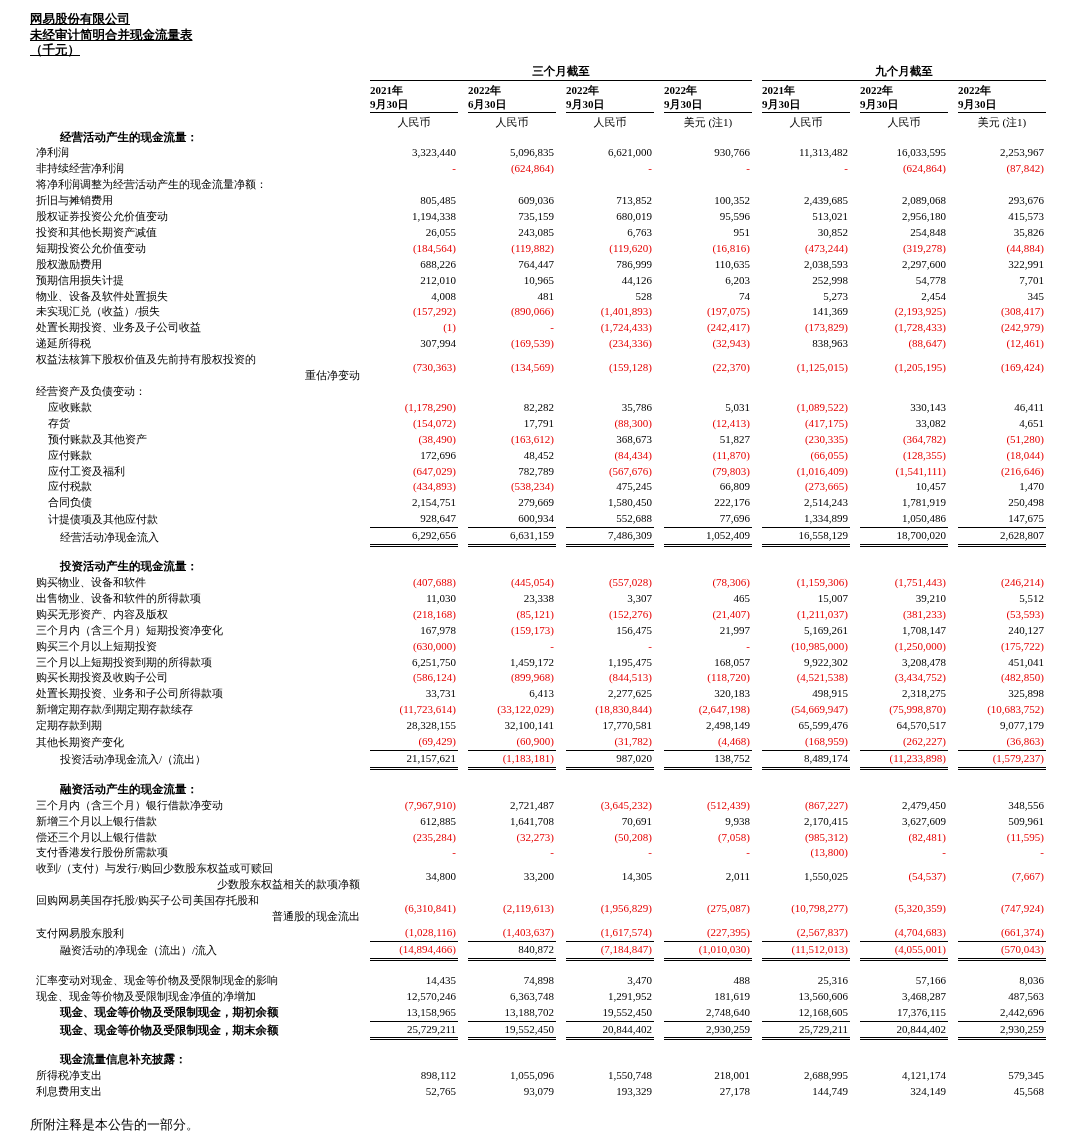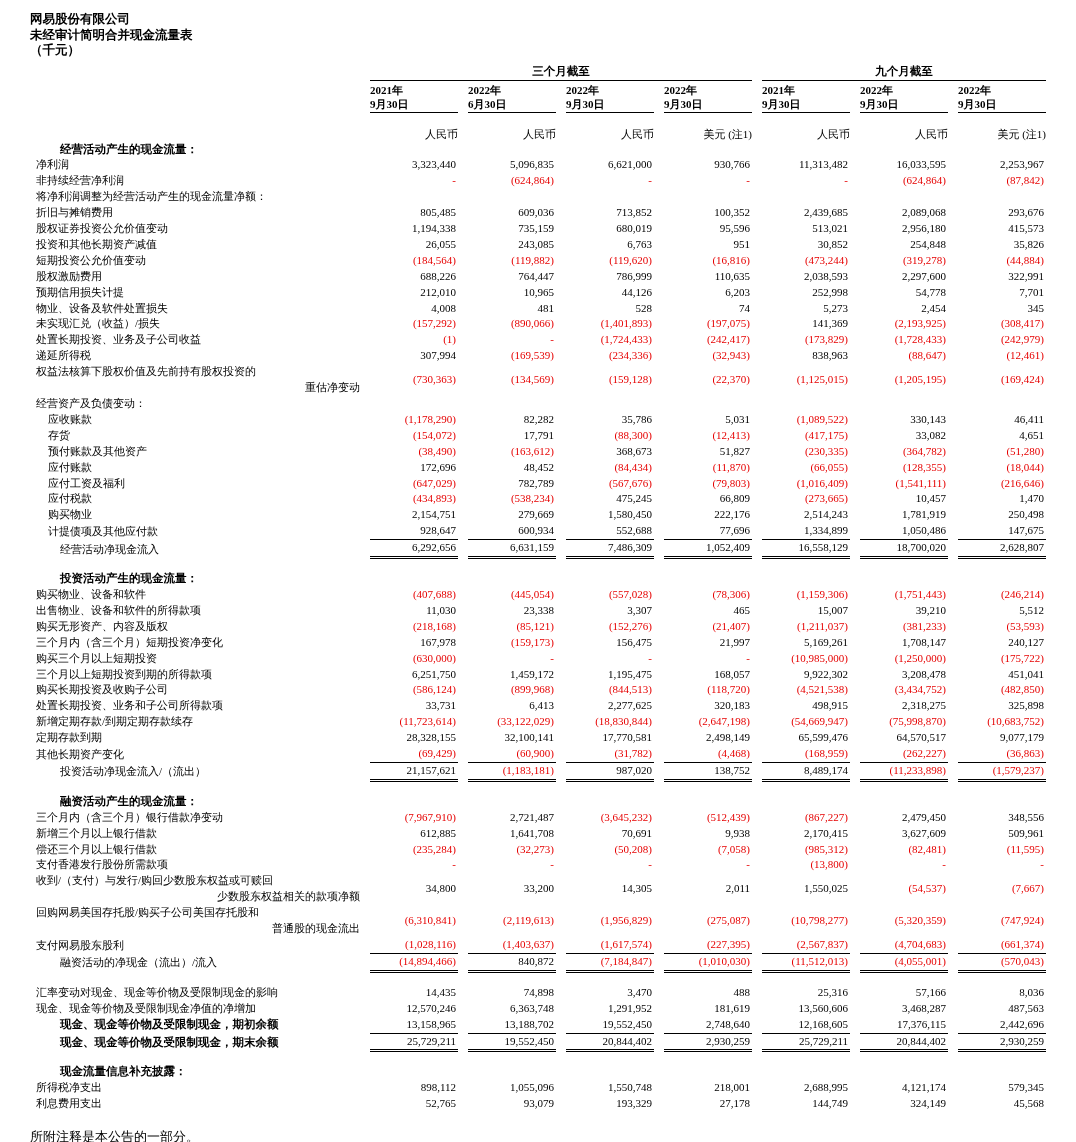--- a/index.html
+++ b/index.html
@@ -1,26 +1,26 @@
 <!DOCTYPE html>
 <html><head>
 <meta charset="utf-8">
 <style>
   html,body{margin:0;padding:0;background:#fff;}
   body{width:1076px;height:1142px;overflow:hidden;color:#000;
        font-family:"Liberation Serif","DejaVu Serif",serif;}
-  .title{margin:12px 0 0 30px;font-weight:bold;font-size:12.5px;line-height:15.5px;}
+  .title{margin:12px 0 0 30px;font-weight:bold;font-size:12.5px;line-height:15.5px;text-decoration:underline;}
   .title div{white-space:nowrap;}
   table{border-collapse:separate;border-spacing:10px 0;margin:4px 0 0 18px;table-layout:fixed;}
   th,td{padding:0;font-size:11px;}
   .grp{font-weight:bold;text-align:center;font-size:11.5px;line-height:17px;
        border-bottom:1.5px solid #000;}
   .dt{font-weight:bold;text-align:left;line-height:14px;padding:2px 0 1px 0;
       border-bottom:1.5px solid #000;}
-  .unit{text-align:right;line-height:16px;padding-top:13px;}
+  .unit{text-align:center;line-height:16px;padding-top:1px;}
   .lbl{line-height:15.9px;vertical-align:middle;white-space:nowrap;padding-left:32px;}
   .lbl.b{font-weight:bold;font-size:11.5px;}
   .ind1{padding-left:8px;}
   .ind2{padding-left:20px;}
   .l2{padding-left:12px;text-align:right;}
   .val{text-align:right;line-height:15.9px;vertical-align:middle;padding-right:2px;white-space:nowrap;}
   .neg{color:#e60000;}
   .ul{border-bottom:1px solid #000;}
   .dul{border-bottom:3px double #000;}
   .sp td{height:12px;}
@@ -355,21 +355,21 @@
         <td class="val neg">(434,893)</td>
         <td class="val neg">(538,234)</td>
         <td class="val">475,245</td>
         <td class="val">66,809</td>
         <td class="val neg">(273,665)</td>
         <td class="val">10,457</td>
         <td class="val">1,470</td>
       </tr>
       <tr>
         <td class="lbl ind2">
-          <div>购买物业</div>
+          <div>合同负债</div>
         </td>
         <td class="val">2,154,751</td>
         <td class="val">279,669</td>
         <td class="val">1,580,450</td>
         <td class="val">222,176</td>
         <td class="val">2,514,243</td>
         <td class="val">1,781,919</td>
         <td class="val">250,498</td>
       </tr>
       <tr>

